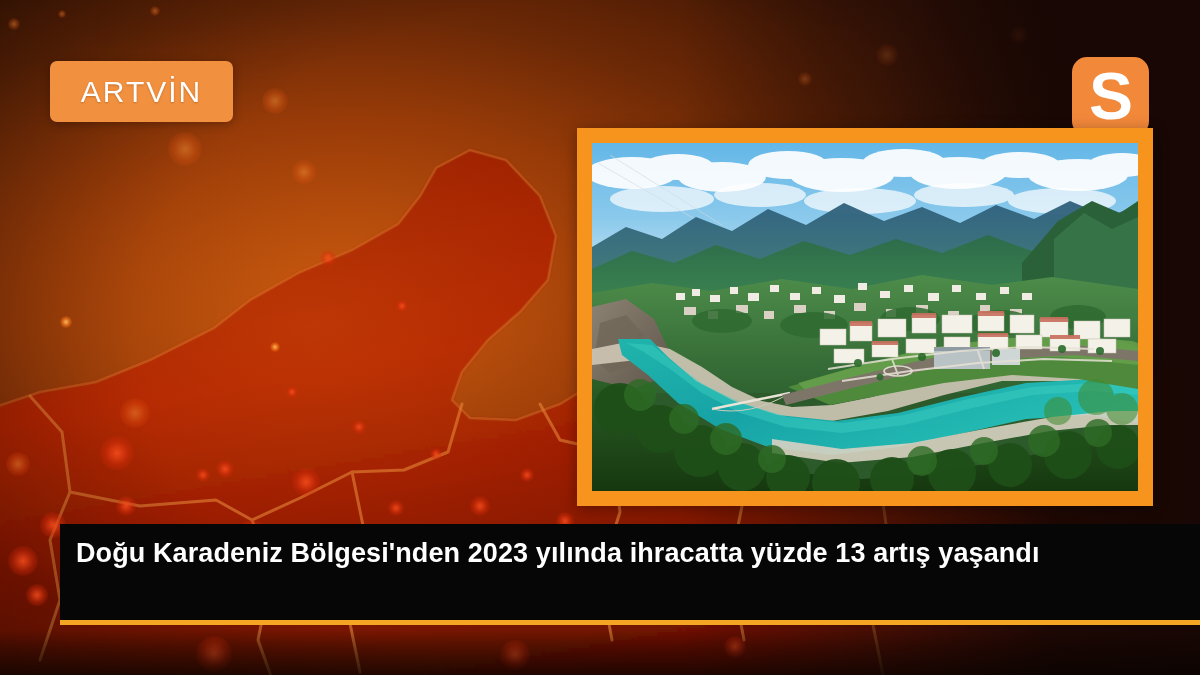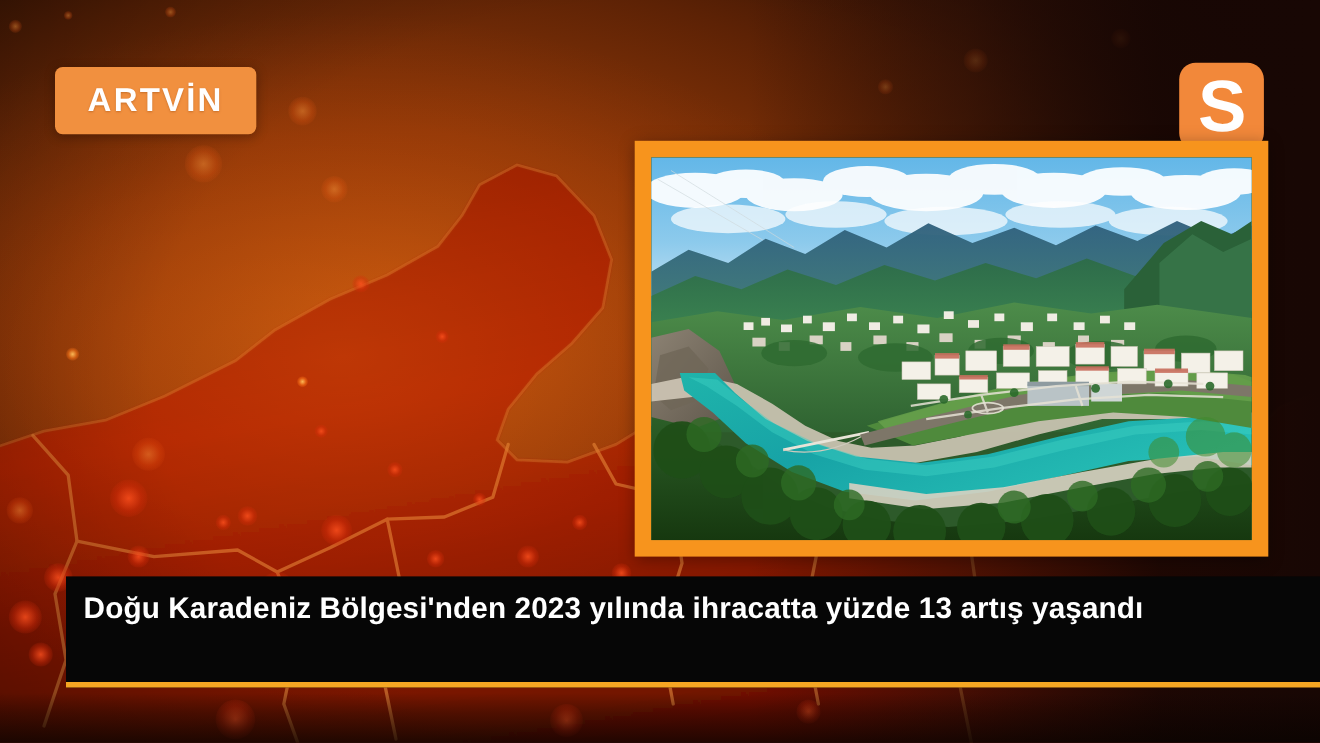--- a/index.html
+++ b/index.html
@@ -58,21 +58,21 @@
     width:183px; height:61px;
     background:#f1903f;
     border-radius:7px;
     display:flex; align-items:center; justify-content:center;
     box-shadow:0 2px 10px rgba(0,0,0,0.28);
   }
   .city-badge span{
     color:#ffffff;
     font-size:30px;
     letter-spacing:2.0px;
-    font-weight:700;
+    font-weight:400;
     line-height:1;
     text-shadow:0 1px 2px rgba(120,50,0,0.35);
   }
 
   
   .brand-logo{
     position:absolute; left:1072px; top:57px;
     width:77px; height:79px;
     background:#f2883a;
     border-radius:15px;

